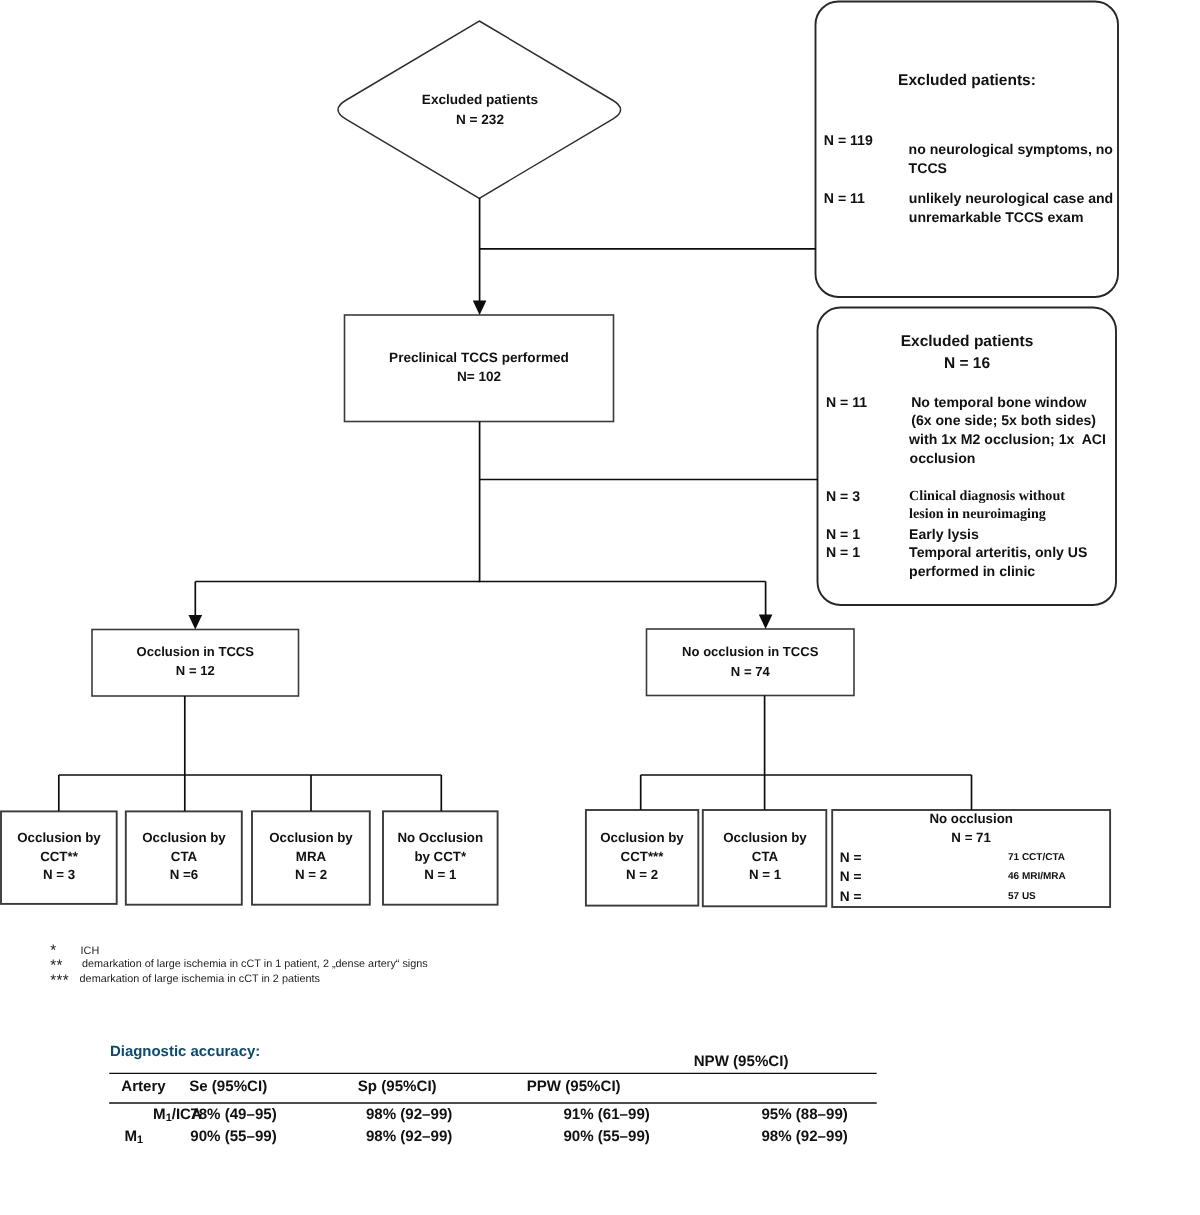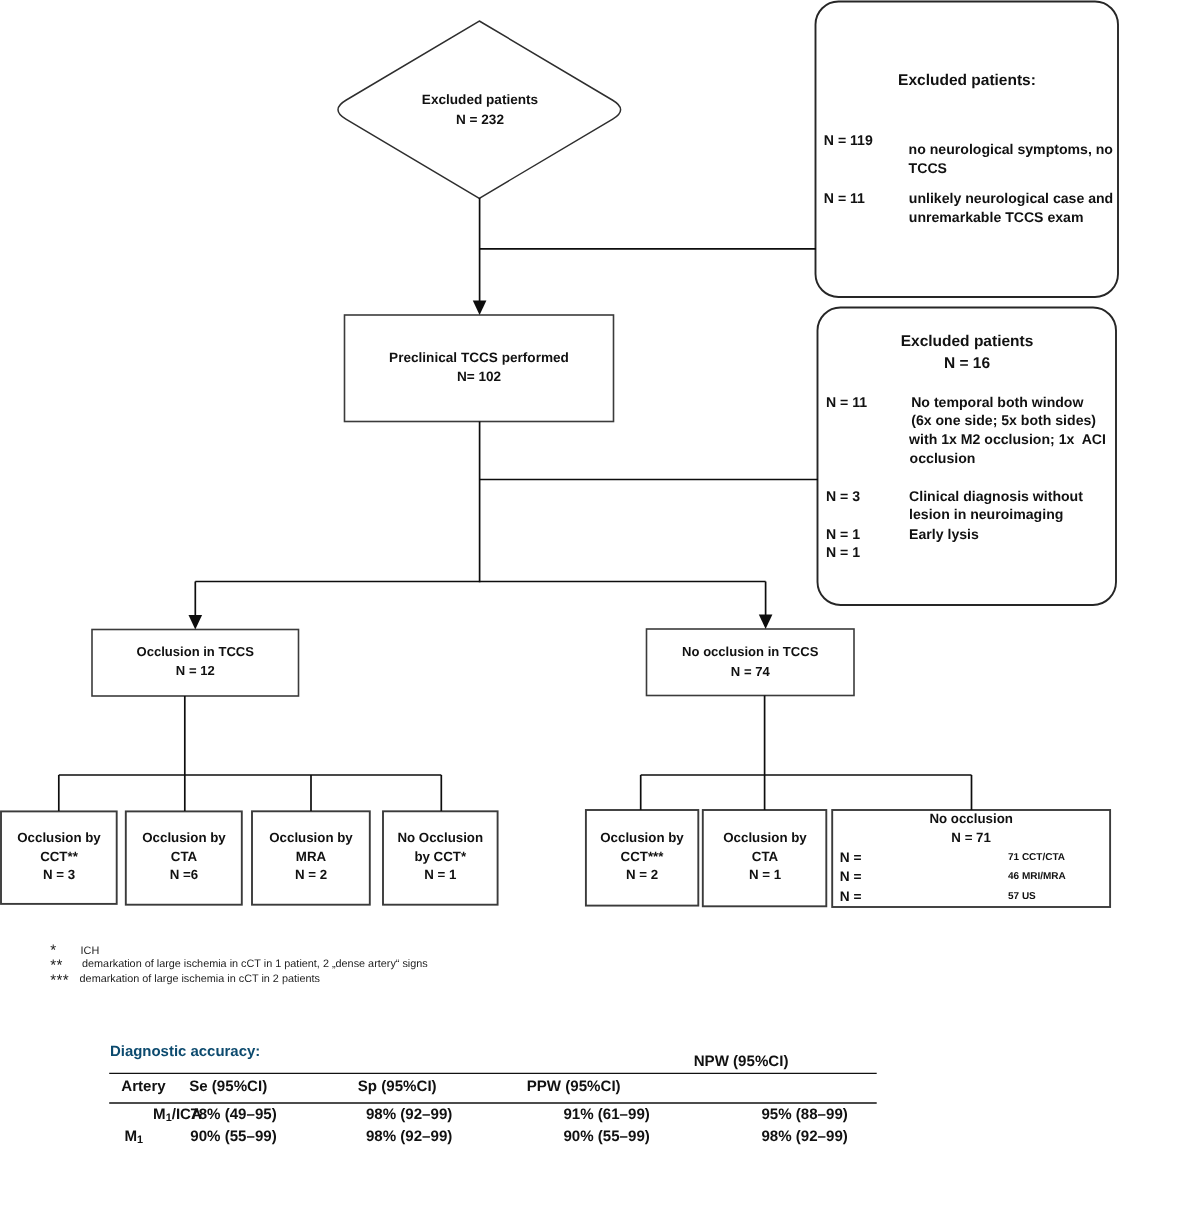--- a/index.html
+++ b/index.html
@@ -120,26 +120,27 @@
   <div class="ex-n" style="left:823.8px;top:130.5px;">N = 119</div>
   <div class="ex-t" style="left:908.6px;top:140px;line-height:19.25px;"><div>no neurological symptoms, no</div><div>TCCS</div></div>
   <div class="ex-n" style="left:823.8px;top:188.9px;">N = 11</div>
   <div class="ex-t" style="left:908.8px;top:188.9px;line-height:19.25px;"><div>unlikely neurological case and</div><div>unremarkable TCCS exam</div></div>
 
   <div class="ex-head" style="left:816px;top:331.3px;width:302px;">
     <div>Excluded patients</div>
     <div>N = 16</div>
   </div>
   <div class="ex-n" style="left:825.9px;top:392.6px;">N = 11</div>
-  <div class="ex-t" style="left:911.2px;top:392.6px;"><div>No temporal both window</div><div>(6x one side; 5x both sides)</div><div style="margin-left:-2.1px">with 1x M2 occlusion; 1x  ACI</div><div style="margin-left:-1.6px">occlusion</div></div>
+  <div class="ex-t" style="left:911.2px;top:392.6px;"><div>No temporal bone window</div><div>(6x one side; 5x both sides)</div><div style="margin-left:-2.1px">with 1x M2 occlusion; 1x  ACI</div><div style="margin-left:-1.6px">occlusion</div></div>
   <div class="ex-n" style="left:825.9px;top:486.6px;">N = 3</div>
-  <div class="ex-t" style="left:909.1px;top:486.6px;"><div>Clinical diagnosis without</div><div>lesion in neuroimaging</div></div>
+  <div class="ex-t" style="left:909.1px;top:486.6px;font-family:Liberation Serif, serif;"><div>Clinical diagnosis without</div><div>lesion in neuroimaging</div></div>
   <div class="ex-n" style="left:825.9px;top:524.5px;">N = 1</div>
   <div class="ex-t" style="left:909.1px;top:524.5px;"><div>Early lysis</div></div>
   <div class="ex-n" style="left:825.9px;top:543px;">N = 1</div>
+  <div class="ex-t" style="left:909.1px;top:543px;"><div>Temporal arteritis, only US</div><div>performed in clinic</div></div>
 
   <div class="leaf-text" style="left:1px;top:828.8px;width:116px;">
     <div>Occlusion by</div>
     <div>CCT**</div>
     <div>N = 3</div>
   </div>
   <div class="leaf-text" style="left:126.5px;top:828.8px;width:115px;">
     <div>Occlusion by</div>
     <div>CTA</div>
     <div>N =6</div>

